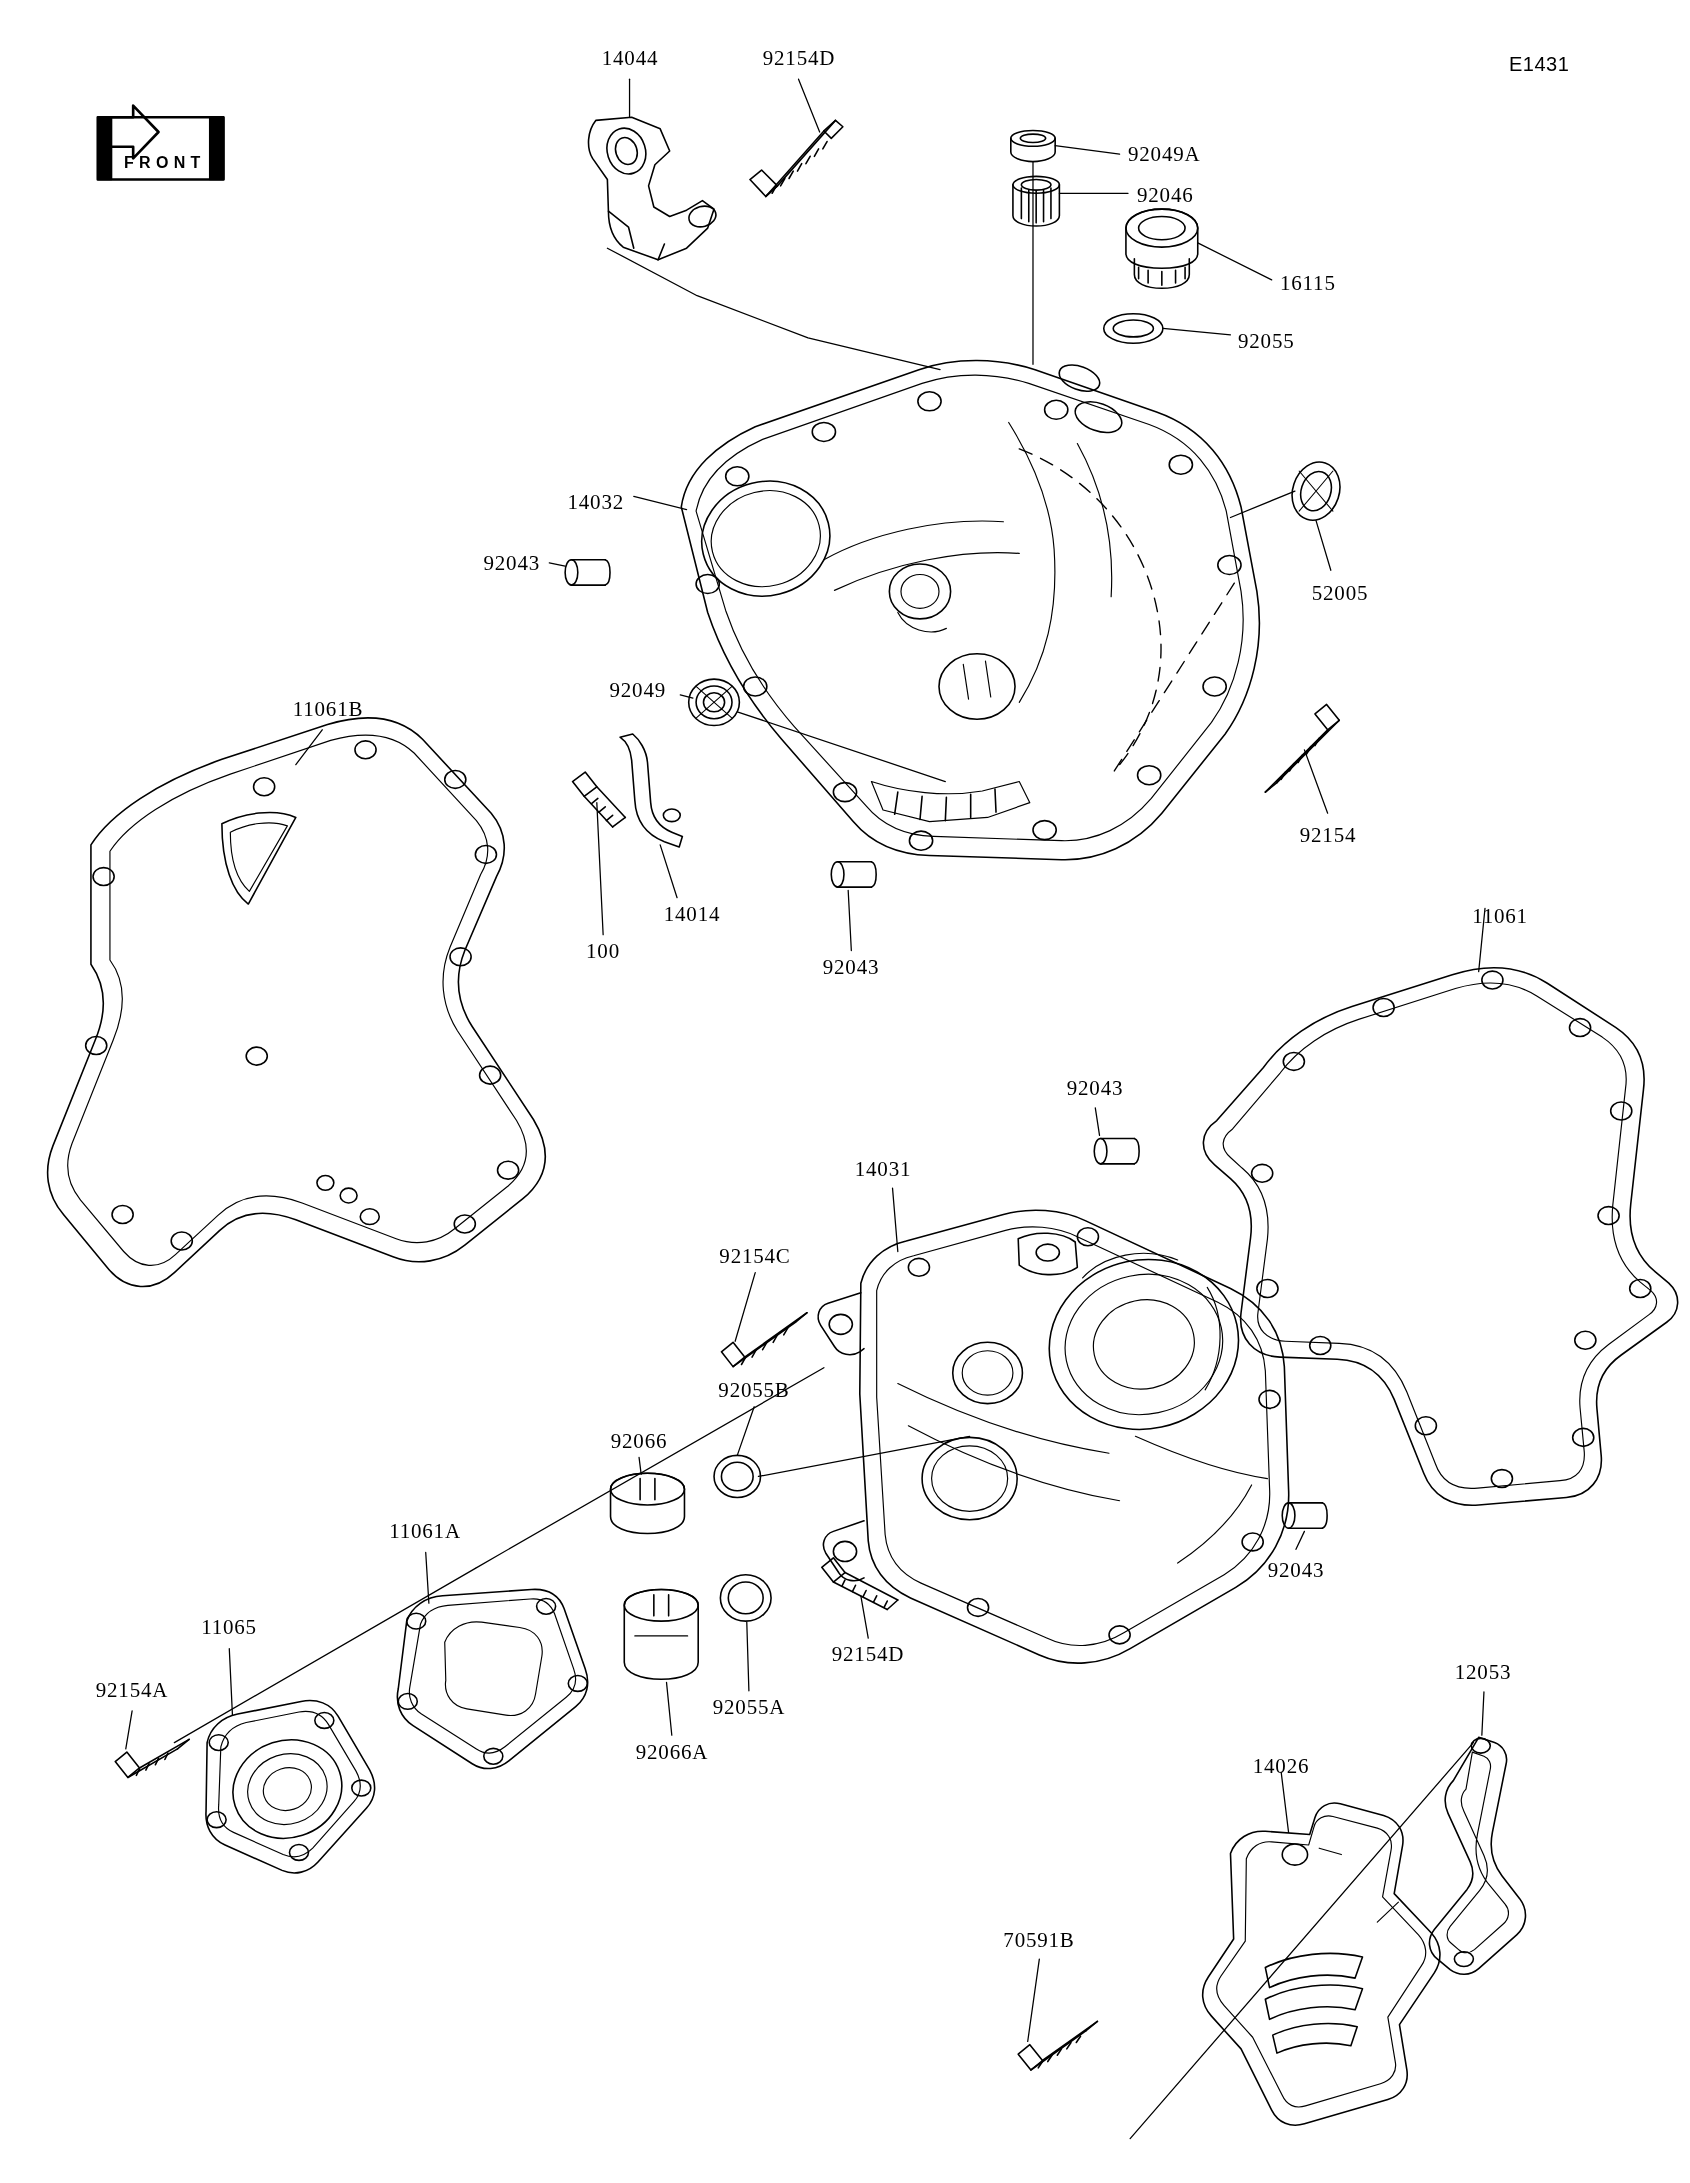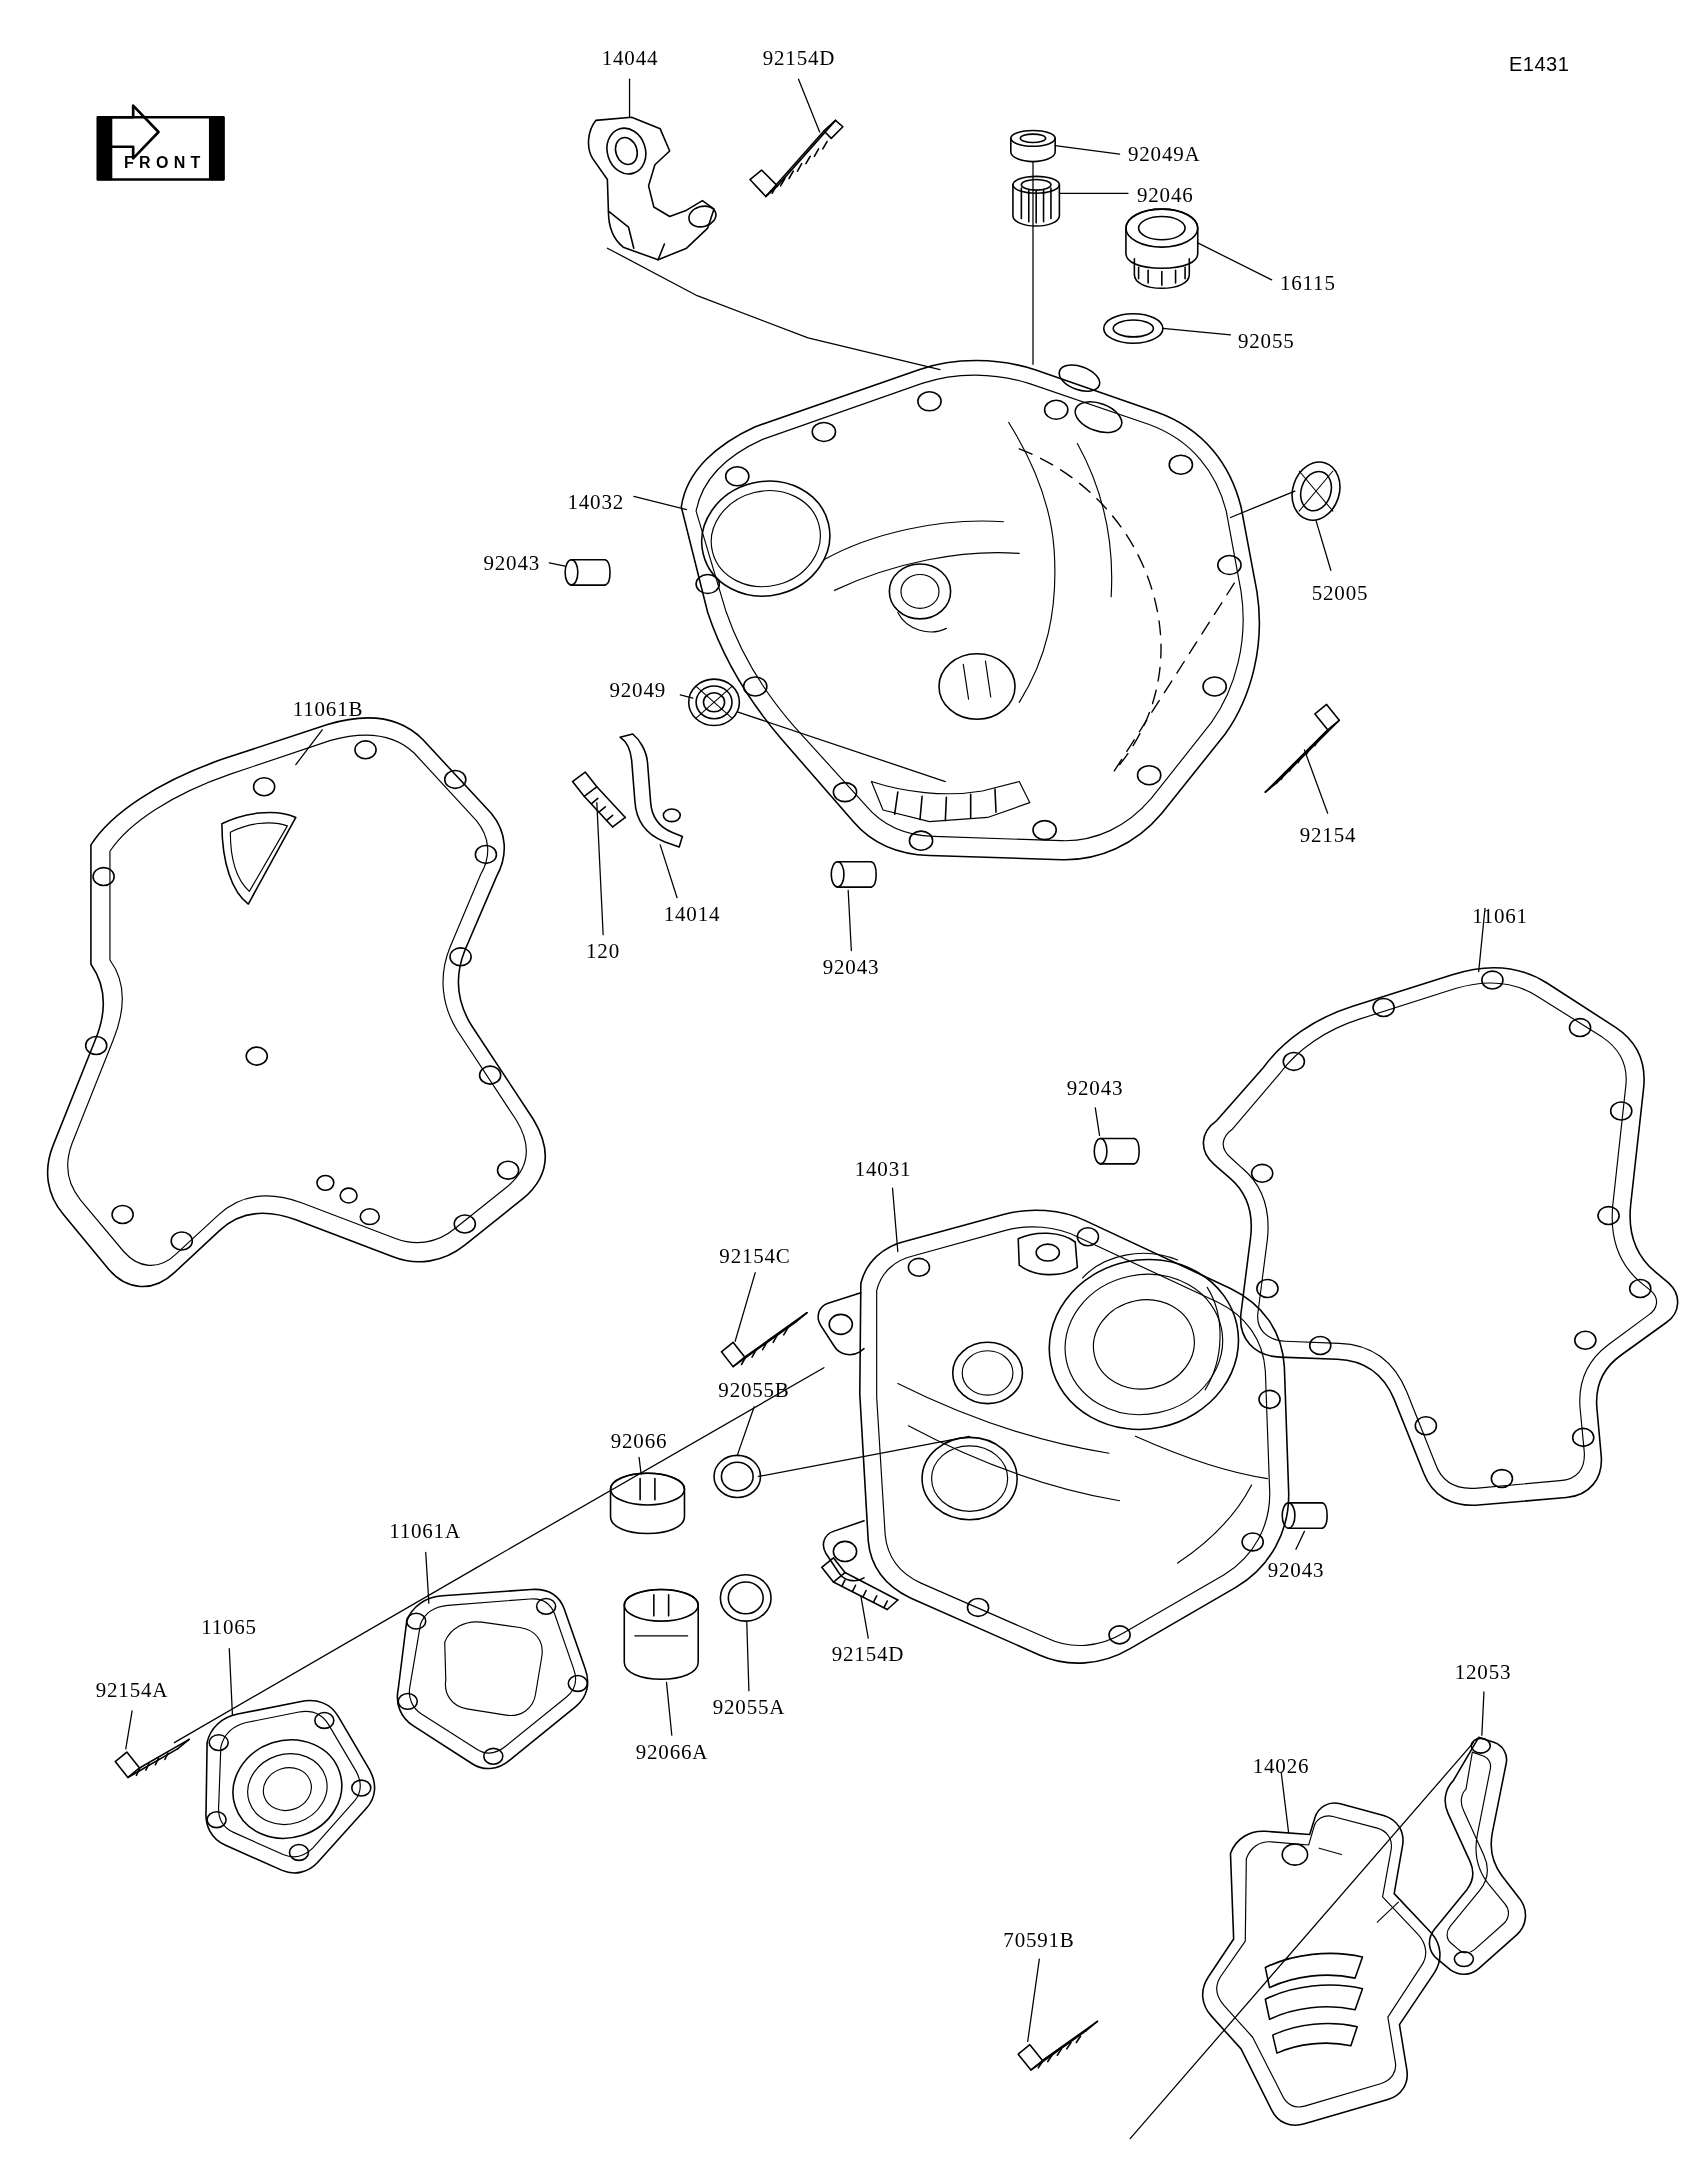--- a/index.html
+++ b/index.html
@@ -583,21 +583,21 @@
   <div class="lbl" style="left:1137px; top:183px;">92046</div>
   <div class="lbl" style="left:1280px; top:271px;">16115</div>
   <div class="lbl" style="left:1238px; top:329px;">92055</div>
   <div class="lbl r" style="left:624px; top:490px;">14032</div>
   <div class="lbl r" style="left:540px; top:551px;">92043</div>
   <div class="lbl c" style="left:1340px; top:581px;">52005</div>
   <div class="lbl c" style="left:328px;  top:697px;text-align:right;">11061B</div>
   <div class="lbl r" style="left:666px; top:678px;">92049</div>
   <div class="lbl c" style="left:1328px; top:823px;">92154</div>
   <div class="lbl c" style="left:692px; top:902px;">14014</div>
-  <div class="lbl c" style="left:603px; top:939px;">120</div>
+  <div class="lbl c" style="left:603px; top:939px;">100</div>
   <div class="lbl c" style="left:851px; top:955px;">92043</div>
   <div class="lbl c" style="left:1500px; top:876px;margin-top:28px;">11061</div>
   <div class="lbl c" style="left:1095px; top:1076px;">92043</div>
   <div class="lbl c" style="left:883px; top:1157px;">14031</div>
   <div class="lbl c" style="left:755px; top:1244px;">92154C</div>
   <div class="lbl c" style="left:754px; top:1378px;text-align:right;">92055B</div>
   <div class="lbl c" style="left:639px; top:1429px;">92066</div>
   <div class="lbl c" style="left:425px;  top:1519px;">11061A</div>
   <div class="lbl c" style="left:1296px; top:1558px;">92043</div>
   <div class="lbl c" style="left:868px; top:1642px;">92154D</div>

